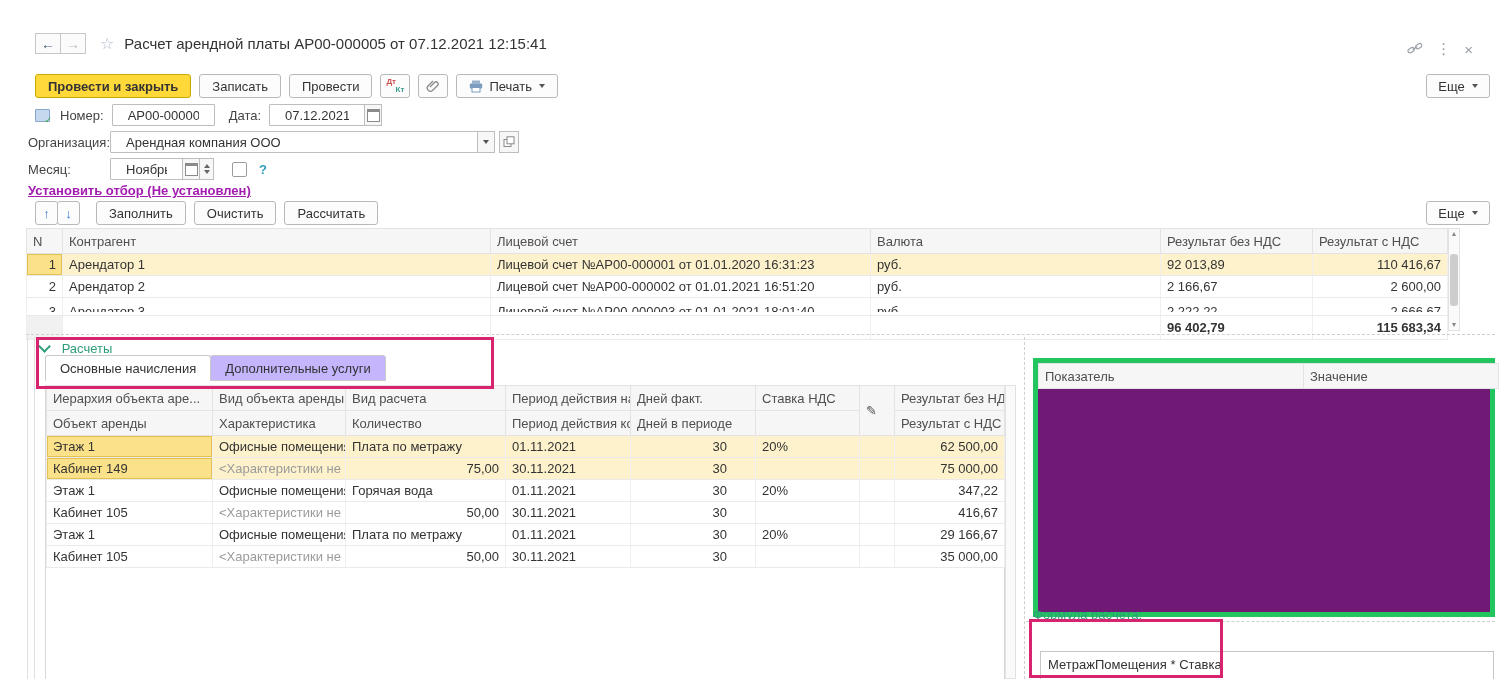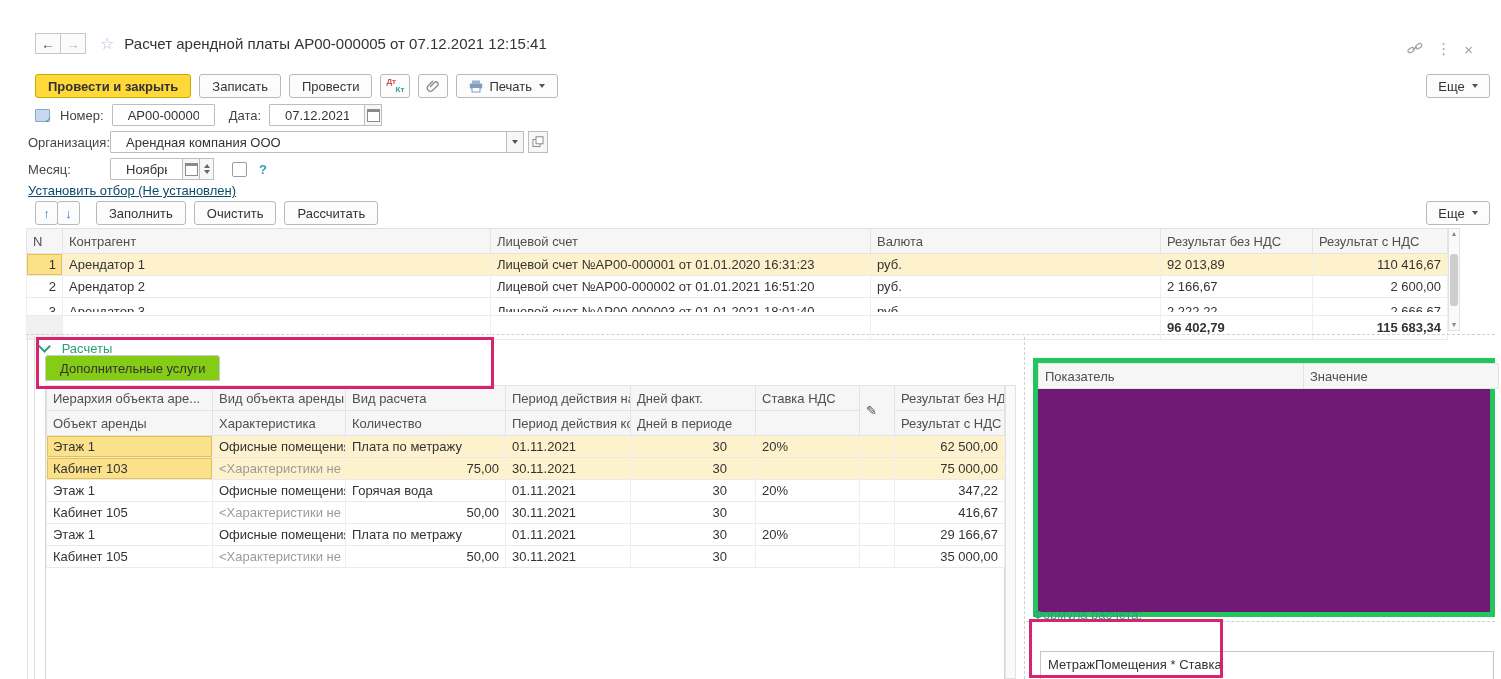--- a/index.html
+++ b/index.html
@@ -29,21 +29,21 @@
   .field{height:22px;box-sizing:border-box;border:1px solid #bdbdbd;background:#fff;
     font-family:inherit;font-size:13px;color:#333;padding:0 15px;border-radius:1px;}
   .sqbtn{display:inline-flex;align-items:center;justify-content:center;width:18px;height:22px;
     box-sizing:border-box;border:1px solid #bdbdbd;background:#f7f7f7;margin-left:-1px;}
   .cal{display:inline-block;width:11px;height:9px;border:1px solid #8b8b8b;border-top:3px solid #8b8b8b;background:#fff;}
   .spin{display:inline-flex;flex-direction:column;justify-content:center;width:15px;height:22px;
     box-sizing:border-box;border:1px solid #bdbdbd;background:#f7f7f7;margin-left:-1px;align-items:center;gap:2px;}
   .tri-up{width:0;height:0;border-left:3px solid transparent;border-right:3px solid transparent;border-bottom:4px solid #666;}
   .tri-dn{width:0;height:0;border-left:3px solid transparent;border-right:3px solid transparent;border-top:4px solid #666;}
   .chk{display:inline-block;width:13px;height:13px;border:1px solid #9c9c9c;background:#fff;vertical-align:-2px;border-radius:2px;}
-  .link{color:#0c4a6e;text-decoration:underline;cursor:pointer;}
+  .link{color:#a21caf;text-decoration:underline;cursor:pointer;font-weight:bold;}
   .qmark{color:#2f9ebd;font-weight:bold;}
   .movebtn{color:#2e75d4;font-weight:bold;font-size:13px;width:23px;padding:0;}
   
   table.grid{border-collapse:collapse;table-layout:fixed;font-size:13px;background:#fff;}
   .grid th{background:#f6f6f6;border:1px solid #e3e3e3;font-weight:normal;text-align:left;
     color:#4f4f4f;padding:3px 6px;height:18px;white-space:nowrap;overflow:hidden;}
   .grid td{border-left:1px solid #efefef;border-right:1px solid #efefef;border-bottom:1px solid #eaeaea;
     padding:2px 6px;height:17px;white-space:nowrap;overflow:hidden;}
   .num{text-align:right;}
   .sel td{background:#fdf2cc;}
@@ -57,21 +57,21 @@
   
   .vtrack{background:#fafafa;border:1px solid #e2e2e2;box-sizing:border-box;
     display:flex;flex-direction:column;align-items:center;justify-content:space-between;padding:1px;}
   .vthumb{width:8px;background:#cdcdcd;border-radius:3px;}
   .scrar{font-size:7px;color:#8a8a8a;line-height:8px;}
   
   .sect{color:#2e9e79;font-size:13px;}
   .chev{display:inline-block;width:7px;height:7px;border-right:2px solid #2e9e79;border-bottom:2px solid #2e9e79;
     transform:rotate(45deg);margin-right:9px;vertical-align:2px;}
   .tab{display:inline-flex;align-items:center;height:26px;box-sizing:border-box;padding:0 14px;
-    border:1px solid #c9c9c9;background:#84cc16;color:#333;border-radius:3px 3px 0 0;margin-right:-1px;}
+    border:1px solid #c9c9c9;background:#c4b5fd;color:#333;border-radius:3px 3px 0 0;margin-right:-1px;}
   .tab.active{background:#fff;border-bottom-color:#fff;}
   .glink{color:#2e9e79;text-decoration:underline;cursor:pointer;}
   .annot{position:absolute;border:3px solid #d6246e;pointer-events:none;z-index:50;}
   .dashh{border-top:1px dashed #cfcfcf;height:0;}
   .dashv{border-left:1px dashed #cfcfcf;width:0;}
   .vline{width:0;border-left:1px solid #e0e0e0;}
   .panelbox{border:5px solid #22c55e;box-sizing:border-box;background:#701a75;}
   .dticon{display:flex;flex-direction:column;line-height:8px;font-size:8px;font-weight:bold;width:18px;justify-content:flex-end;}
   .dticon .dt{color:#cf5050;text-align:left;}
   .dticon .kt{color:#3a9e8c;text-align:right;}
@@ -141,21 +141,21 @@
   <input class="field" style="width: 103px; margin-left: 8px;" value="АР00-000005">
   <span class="lbl" style="margin-left:14px;">Дата:</span>
   <input class="field" style="width: 96px; margin-left: 8px;" value="07.12.2021 12:15:41">
   <span class="sqbtn">
       <span class="cal"></span>
     </span>
 </div>
 
 <div class="abs" style="left:28px;top:131px;display:flex;align-items:center;">
   <span class="lbl" style="width:82px;">Организация:</span>
-  <input class="field" style="width: 397px;" value="Арендная компания ООО">
+  <input class="field" style="width: 368px;" value="Арендная компания ООО">
   <span class="sqbtn">
       <span class="caret" style="margin:0;"></span>
     </span>
   <span class="sqbtn" style="margin-left:4px;width:20px;">
     <svg width="12" height="12" viewBox="0 0 12 12">
       <rect x="1" y="3.5" width="7" height="7" fill="#fff" stroke="#8a8a8a"></rect>
       <rect x="4" y="0.8" width="7" height="7" fill="#fff" stroke="#8a8a8a"></rect>
     </svg>
   </span>
 </div>
@@ -264,20 +264,21 @@
 <div class="dashh abs" style="left:26px;top:334px;width:1469px;"></div>
 <div class="dashv abs" style="left:1024px;top:337px;height:342px;"></div>
 <div class="vline abs" style="left:27px;top:337px;height:342px;"></div>
 <div class="vline abs" style="left:34px;top:337px;height:342px;"></div>
 
 <div class="abs sect" style="left:40px;top:341px;">
   <span class="chev"></span>
   <span>Расчеты</span>
 </div>
 <div class="abs" style="left:45px;top:355px;display:flex;">
+  <span class="tab active">Основные начисления</span>
   <span class="tab">Дополнительные услуги</span>
 </div>
 
 <div class="annot" style="left:36px;top:337px;width:452px;height:46px;"></div>
 
 <div class="abs" style="left:45px;top:385px;width:960px;height:294px;border-left:1px solid #d8d8d8;border-right:1px solid #d8d8d8;box-sizing:border-box;">
 <table class="grid" style="width:958px;">
   <colgroup>
         <col style="width:166px">
         <col style="width:133px">
@@ -312,21 +313,21 @@
     <td class="selcell">Этаж 1</td>
     <td>Офисные помещения</td>
     <td>Плата по метражу</td>
     <td>01.11.2021</td>
     <td class="num" style="padding-right:28px;">30</td>
     <td>20%</td>
     <td></td>
     <td class="num">62 500,00</td>
   </tr>
   <tr class="sel">
-    <td class="selcell">Кабинет 103</td>
+    <td class="selcell">Кабинет 149</td>
     <td class="gray">&lt;Характеристики не ...</td>
     <td class="num">75,00</td>
     <td>30.11.2021</td>
     <td class="num" style="padding-right:28px;">30</td>
     <td></td>
     <td></td>
     <td class="num">75 000,00</td>
   </tr>
   <tr>
     <td>Этаж 1</td>

